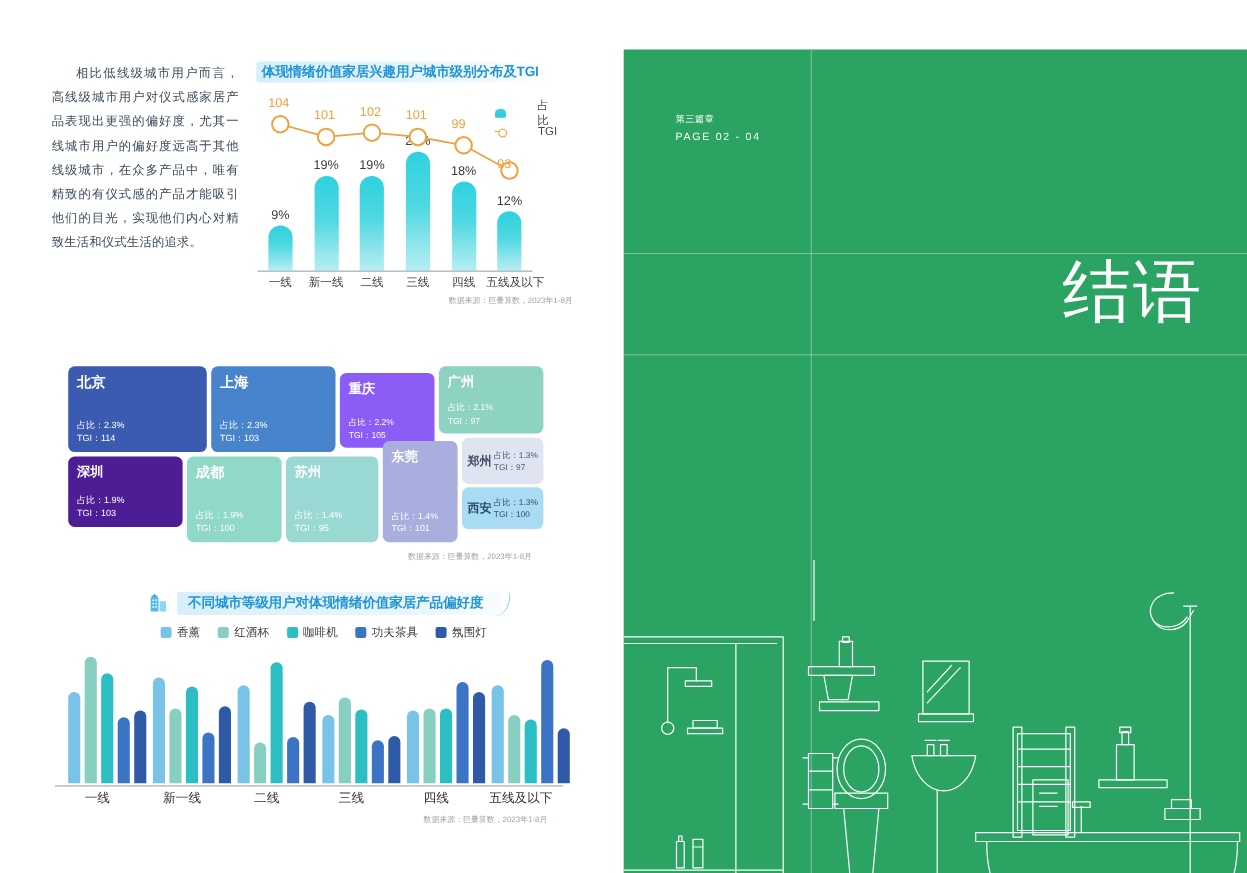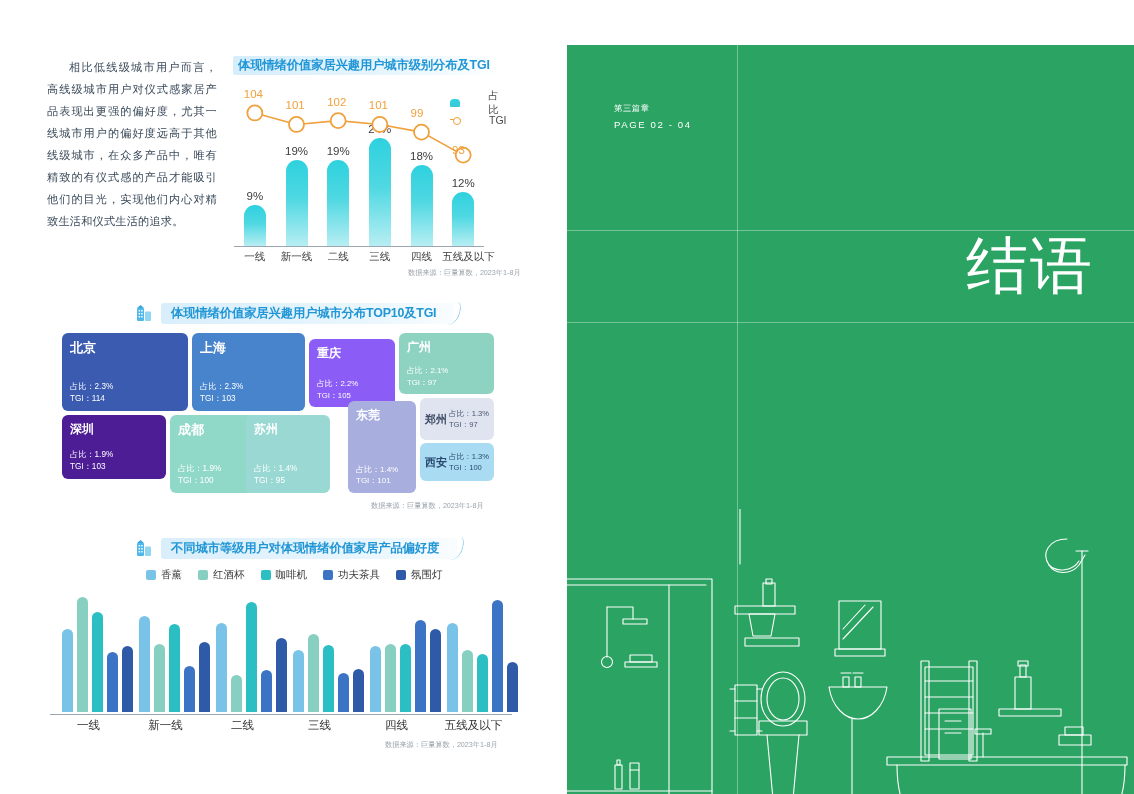--- a/index.html
+++ b/index.html
@@ -203,36 +203,20 @@
         </div>
       <div class="src-note" style="left:180px; top:212px;">数据来源：巨量算数，2023年1-8月</div>
     <div class="c1-tgi-lab" style="left: 15.8333px; top: 31.9745px;">104</div>
         <div class="c1-tgi-lab" style="left: 57.5px; top: 43.4618px;">101</div>
         <div class="c1-tgi-lab" style="left: 99.1667px; top: 39.6327px;">102</div>
         <div class="c1-tgi-lab" style="left: 140.833px; top: 43.4618px;">101</div>
         <div class="c1-tgi-lab" style="left: 182.5px; top: 51.12px;">99</div>
         <div class="c1-tgi-lab" style="left: 224px; top: 74.0945px; margin-top: 14px;">93</div>
       </div>
 
-    <div class="sec-head" style="left:136px; top:302px;">
-      <span class="sec-icon">
-        <svg width="17" height="18" viewBox="0 0 17 18">
-          <rect x="1" y="4" width="7" height="13" rx="1" fill="#4fb8e8"></rect>
-          <rect x="9" y="7.5" width="6" height="9.5" rx="1" fill="#8fd6f2"></rect>
-          <rect x="2.6" y="6" width="1.5" height="1.5" fill="#fff"></rect>
-          <rect x="5.2" y="6" width="1.5" height="1.5" fill="#fff"></rect>
-          <rect x="2.6" y="9" width="1.5" height="1.5" fill="#fff"></rect>
-          <rect x="5.2" y="9" width="1.5" height="1.5" fill="#fff"></rect>
-          <rect x="2.6" y="12" width="1.5" height="1.5" fill="#fff"></rect>
-          <rect x="5.2" y="12" width="1.5" height="1.5" fill="#fff"></rect>
-          <path d="M1 4 L4.5 1 L8 4 Z" fill="#3aa9e0"></path>
-        </svg>
-      </span>
-      <span class="sec-pill">体现情绪价值家居兴趣用户城市分布TOP10及TGI</span>
-    </div>
 
     <div class="treemap" id="treemap">
         <div class="tm-cell" style="left: 0px; top: 0px; width: 126px; height: 78px; background: rgb(58, 91, 176);">
           <div class="tm-name" style="font-size: 13px; left: 8px; top: 6px;">北京</div>
           <div class="tm-stats" style="font-size: 8.2px; left: 8px; bottom: 6px;"><span>占比：2.3%</span><br><span>TGI：114</span></div>
         </div>
         <div class="tm-cell" style="left: 130px; top: 0px; width: 113px; height: 78px; background: rgb(72, 132, 204);">
           <div class="tm-name" style="font-size: 13px; left: 8px; top: 6px;">上海</div>
           <div class="tm-stats" style="font-size: 8.2px; left: 8px; bottom: 6px;"><span>占比：2.3%</span><br><span>TGI：103</span></div>
         </div>
@@ -245,21 +229,21 @@
           <div class="tm-stats" style="font-size: 7.8px; left: 8px; bottom: 6px;"><span>占比：2.1%</span><br><span>TGI：97</span></div>
         </div>
         <div class="tm-cell" style="left: 0px; top: 82px; width: 104px; height: 64px; background: #4c1d95;">
           <div class="tm-name" style="font-size: 12px; left: 8px; top: 6px;">深圳</div>
           <div class="tm-stats" style="font-size: 8.2px; left: 8px; bottom: 6px;"><span>占比：1.9%</span><br><span>TGI：103</span></div>
         </div>
         <div class="tm-cell" style="left: 108px; top: 82px; width: 86px; height: 78px; background: rgb(144, 216, 200);">
           <div class="tm-name" style="font-size: 13px; left: 8px; top: 6px;">成都</div>
           <div class="tm-stats" style="font-size: 8.2px; left: 8px; bottom: 6px;"><span>占比：1.9%</span><br><span>TGI：100</span></div>
         </div>
-        <div class="tm-cell" style="left: 184px; top: 82px; width: 84px; height: 78px; background: rgb(154, 217, 211);">
+        <div class="tm-cell" style="left: 198px; top: 82px; width: 84px; height: 78px; background: rgb(154, 217, 211);">
           <div class="tm-name" style="font-size: 12px; left: 8px; top: 6px;">苏州</div>
           <div class="tm-stats" style="font-size: 8.2px; left: 8px; bottom: 6px;"><span>占比：1.4%</span><br><span>TGI：95</span></div>
         </div>
         <div class="tm-cell" style="left: 286px; top: 68px; width: 68px; height: 92px; background: rgb(168, 174, 222);">
           <div class="tm-name" style="font-size: 12px; left: 8px; top: 6px;">东莞</div>
           <div class="tm-stats" style="font-size: 8px; left: 8px; bottom: 6px;"><span>占比：1.4%</span><br><span>TGI：101</span></div>
         </div>
         <div class="tm-cell" style="left: 358px; top: 65px; width: 74px; height: 42px; background: rgb(223, 228, 240);">
           <div class="tm-name" style="font-size: 11px; left: 5px; top: 50%; transform: translateY(-50%); color: rgb(61, 74, 99);">郑州</div>
           <div class="tm-stats" style="font-size: 7.6px; right: 5px; top: 50%; transform: translateY(-50%); color: rgb(74, 86, 112); text-align: left;"><span>占比：1.3%</span><br><span>TGI：97</span></div>

